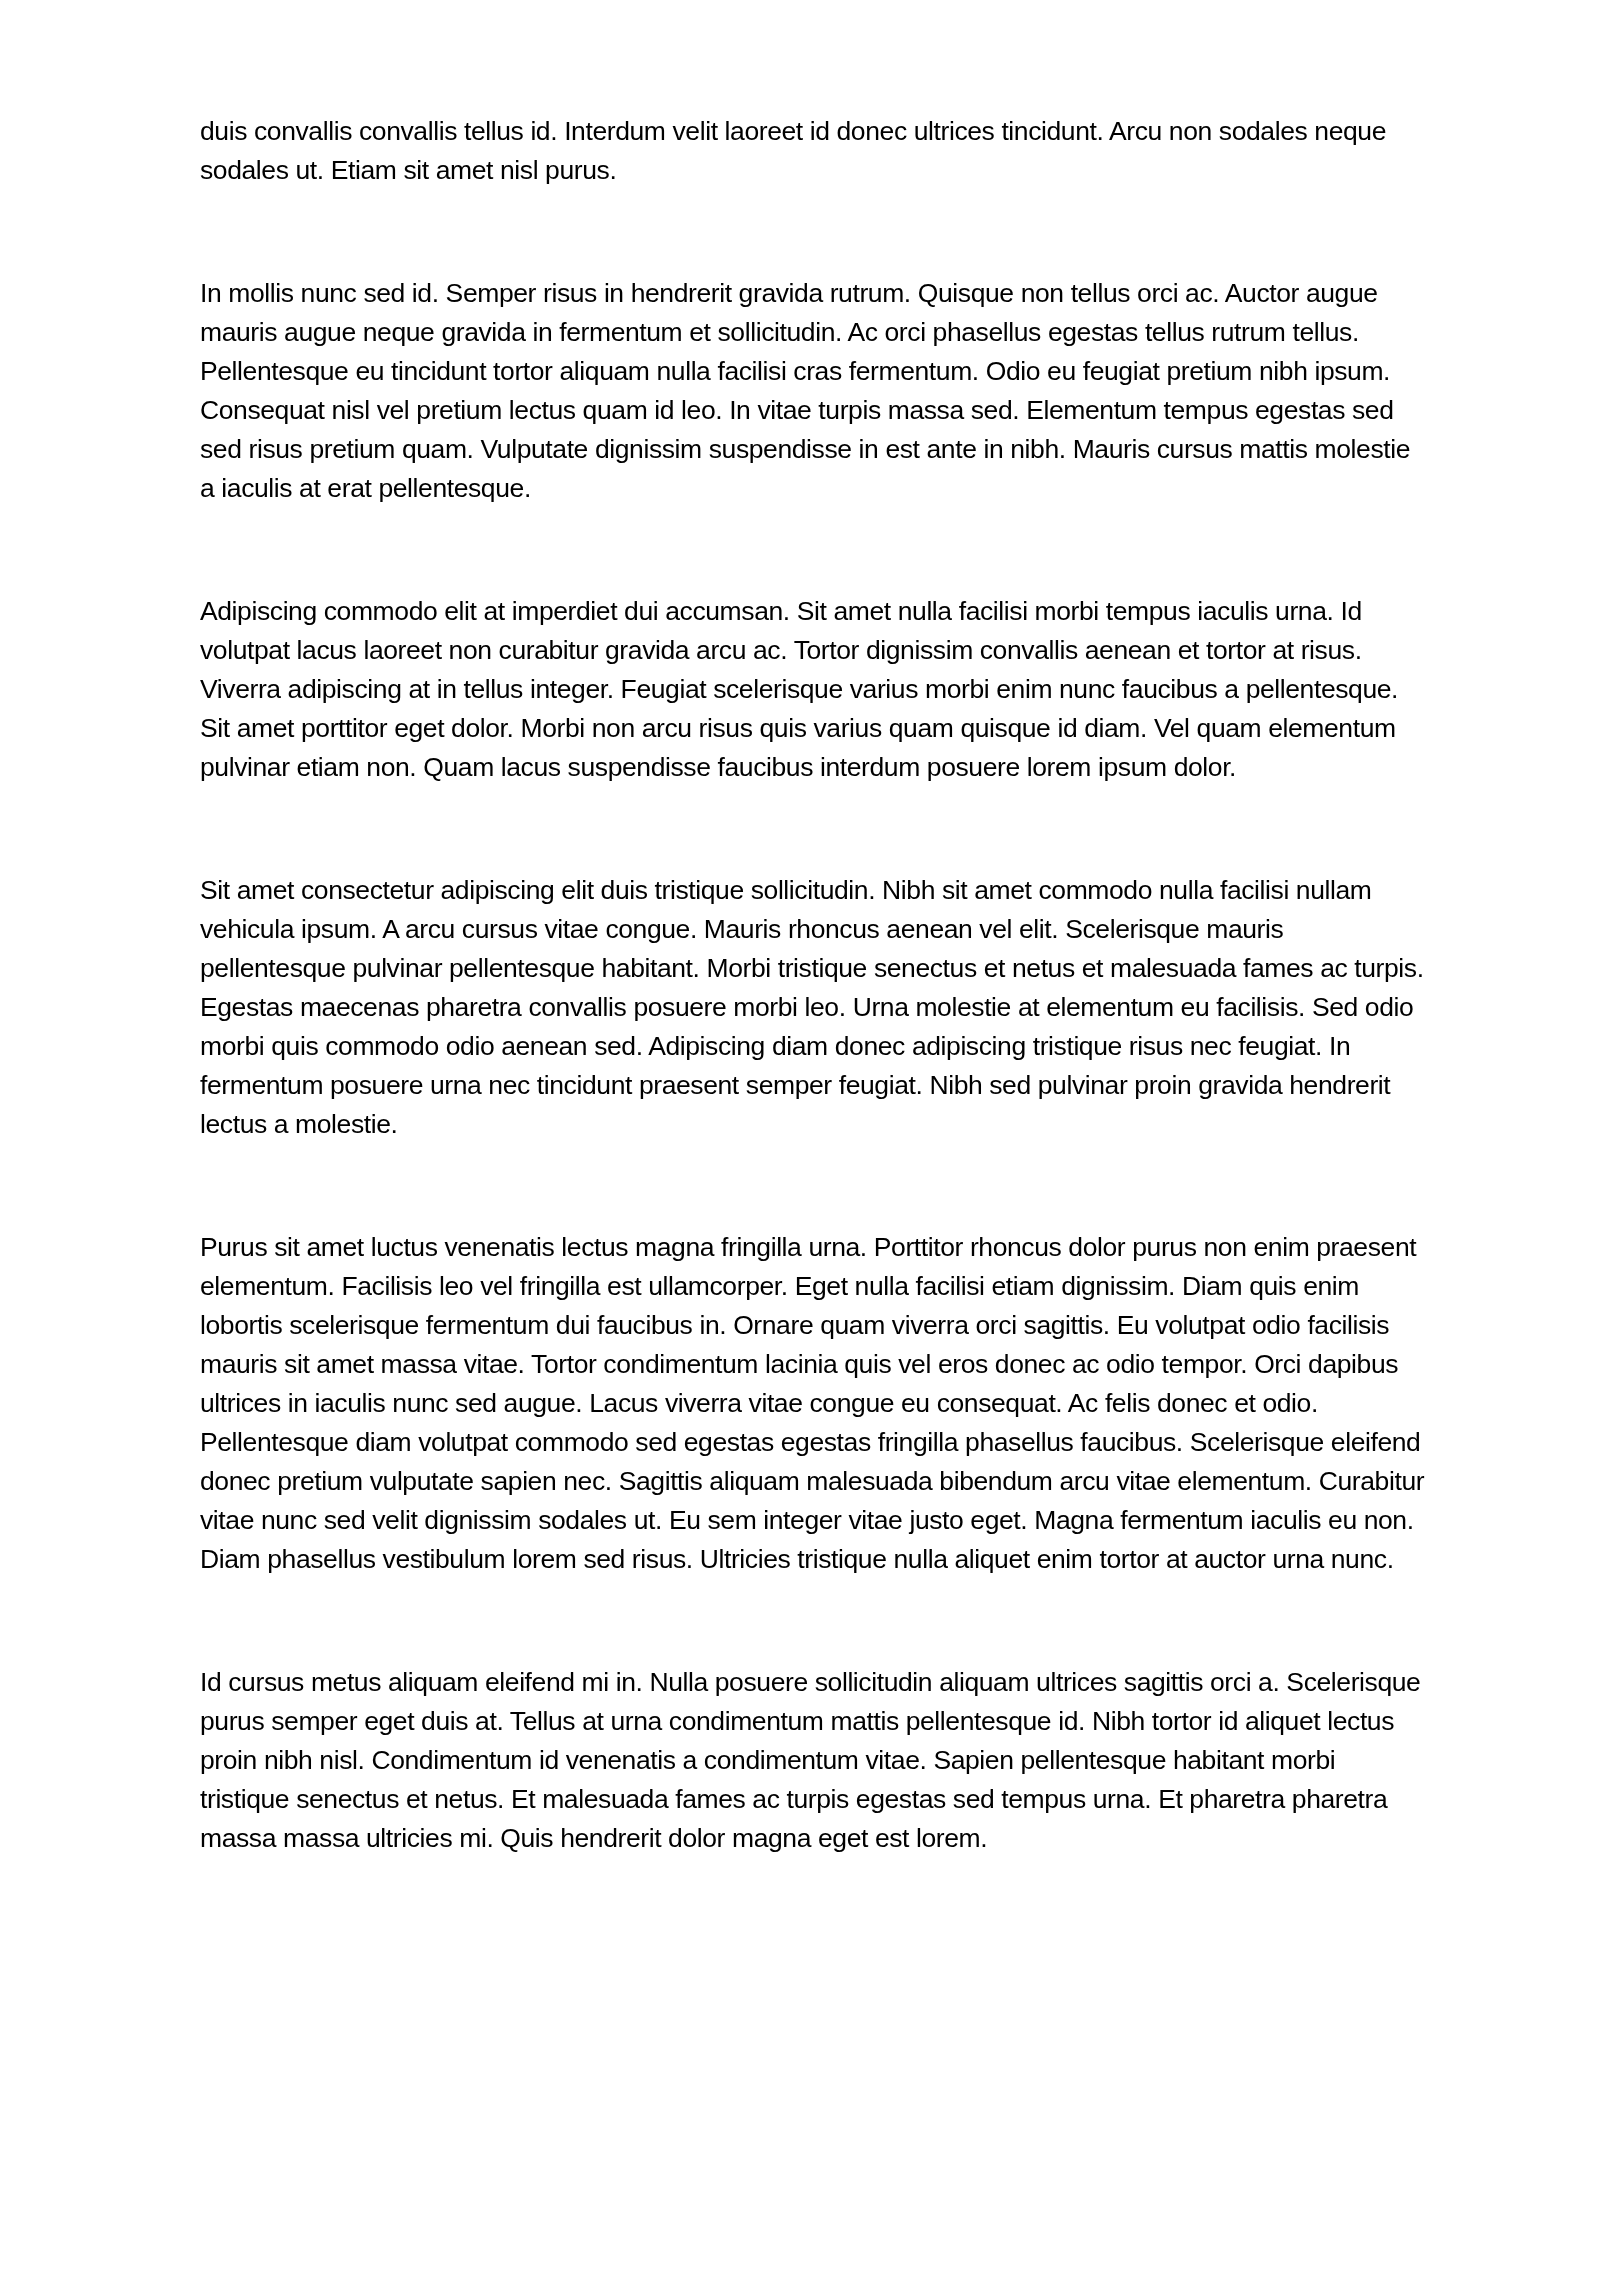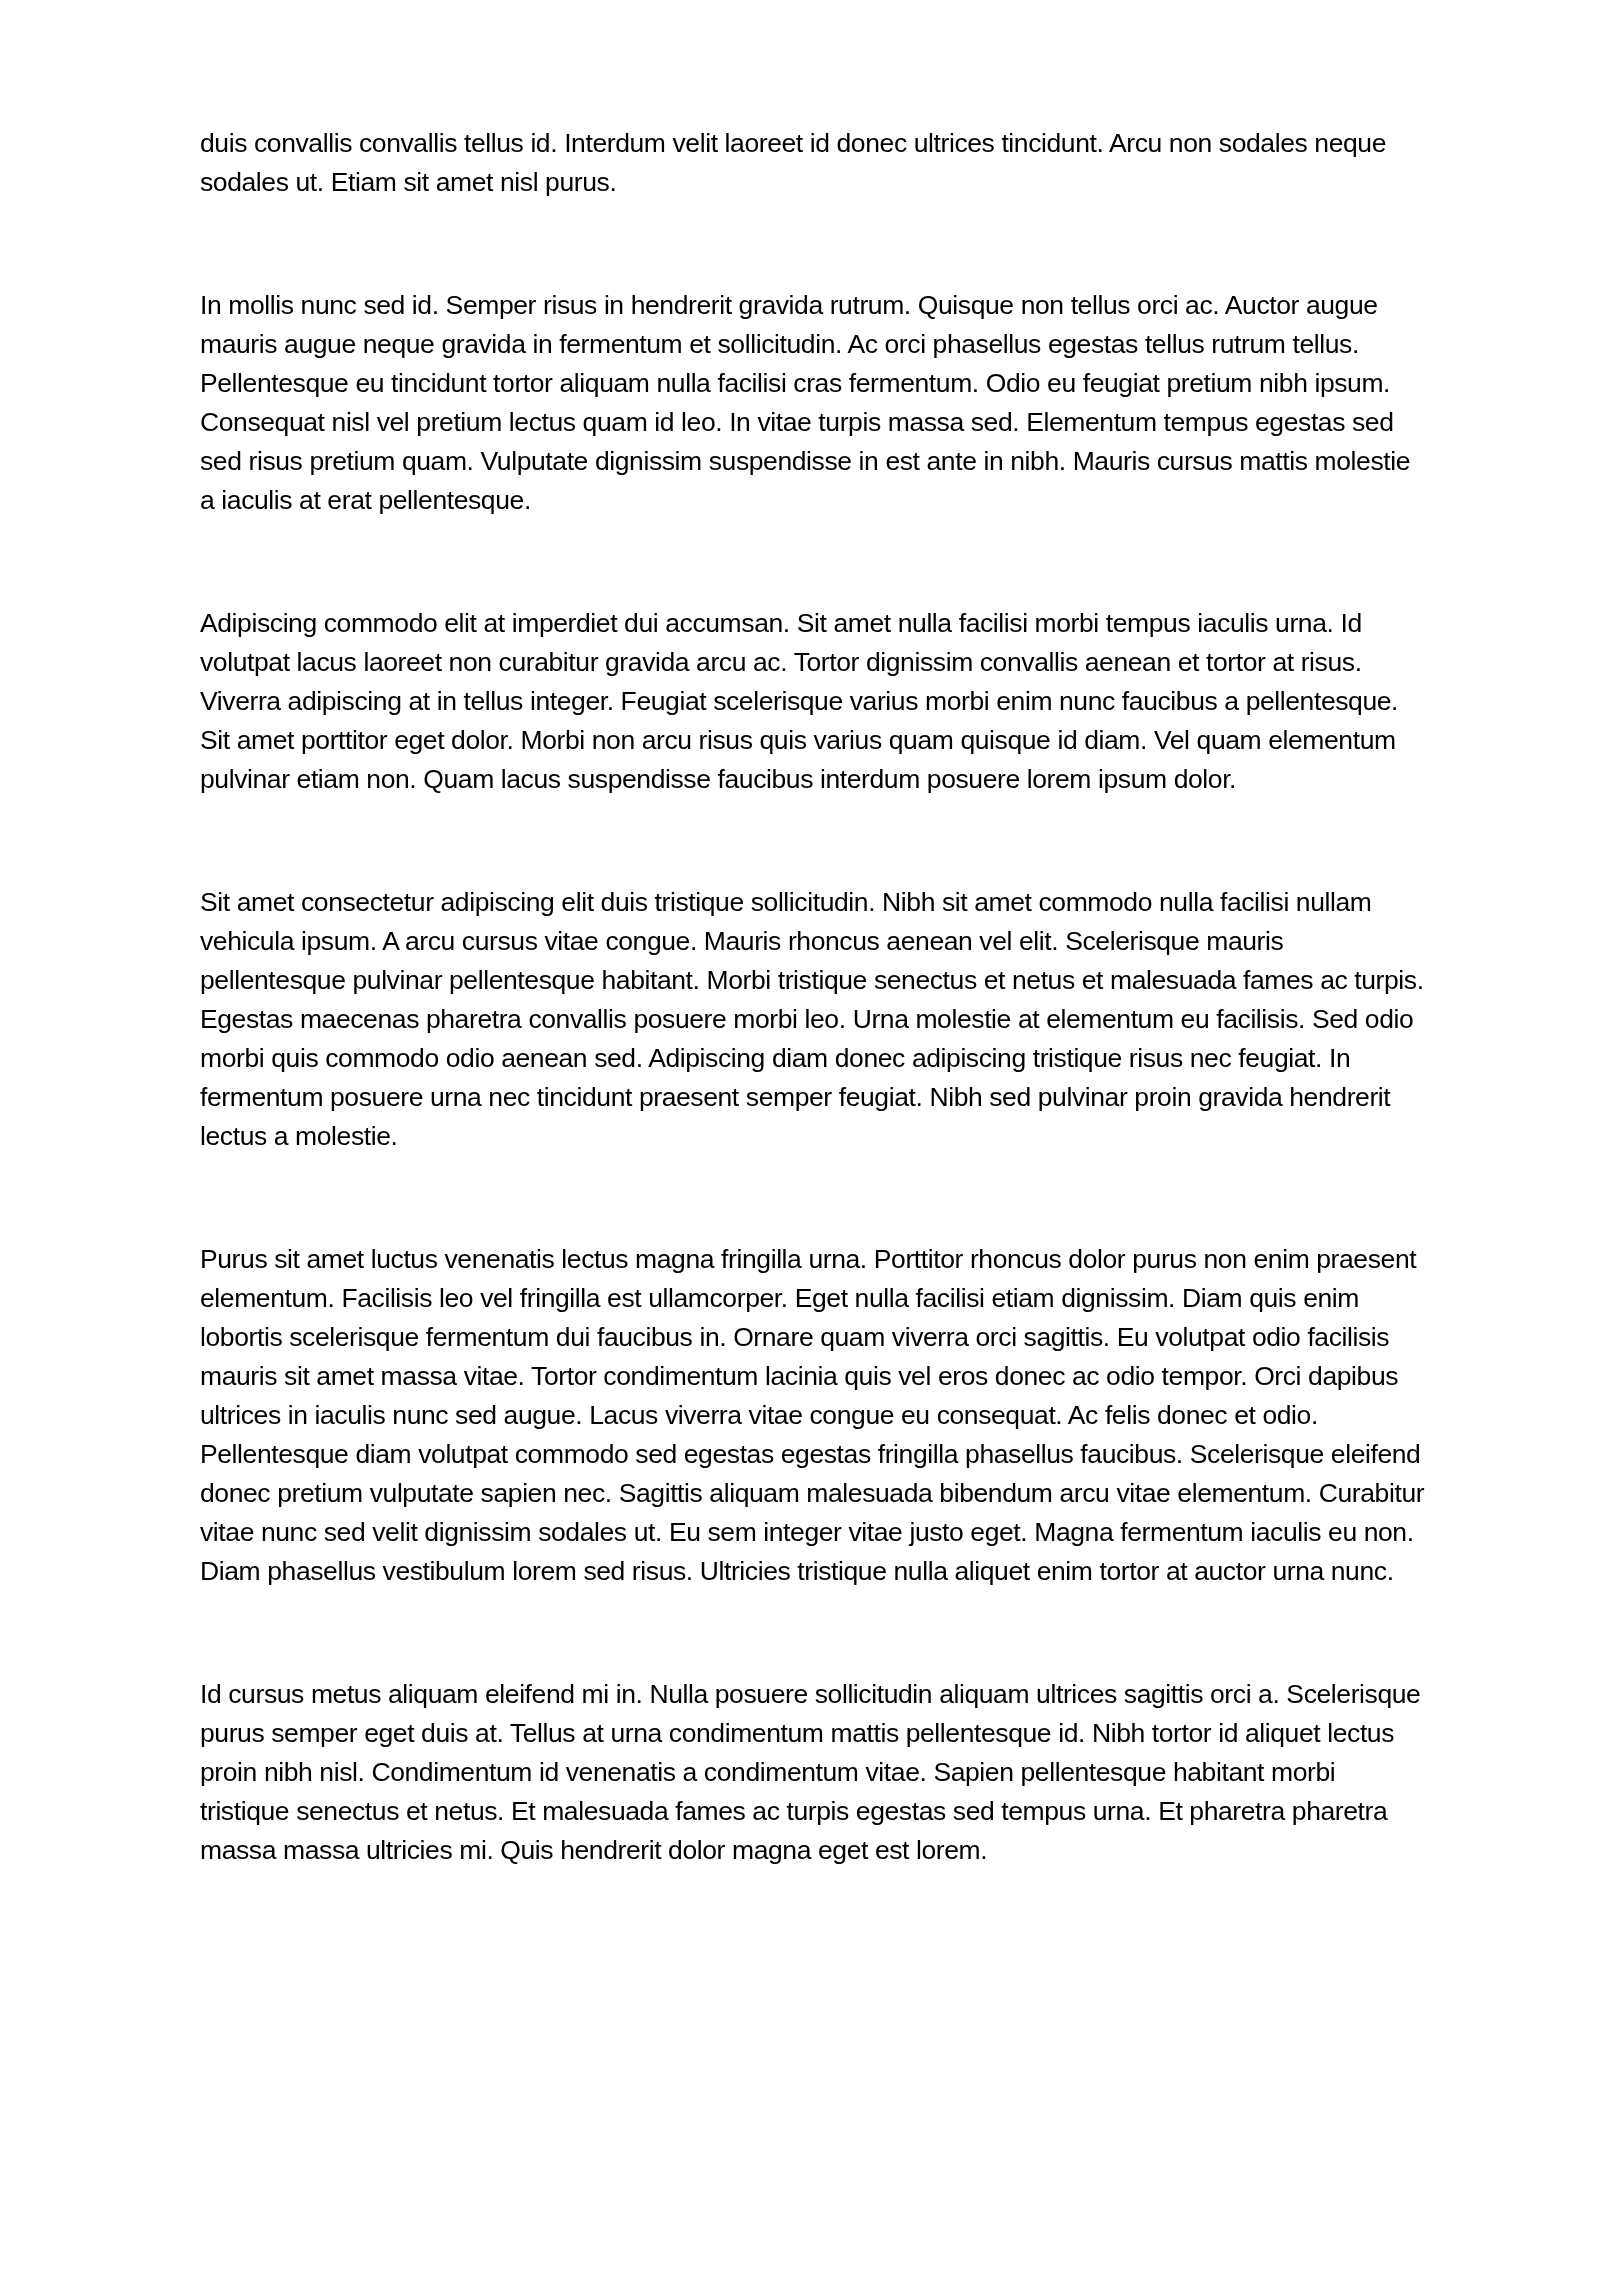--- a/index.html
+++ b/index.html
@@ -10,21 +10,21 @@
   .page {
     position: relative;
     width: 1621px;
     height: 2293px;
     background: #ffffff;
     overflow: hidden;
     font-family: "Liberation Sans", "DejaVu Sans", sans-serif;
   }
   .content {
     position: absolute;
-    top: 12px;
+    top: 0;
     left: 200px;
     width: 1225px;
     padding-top: 112px;
     color: #000000;
   }
   .content p {
     margin: 0 0 84px 0;
     font-size: 26.5px;
     line-height: 39px;
     letter-spacing: -0.4px;

